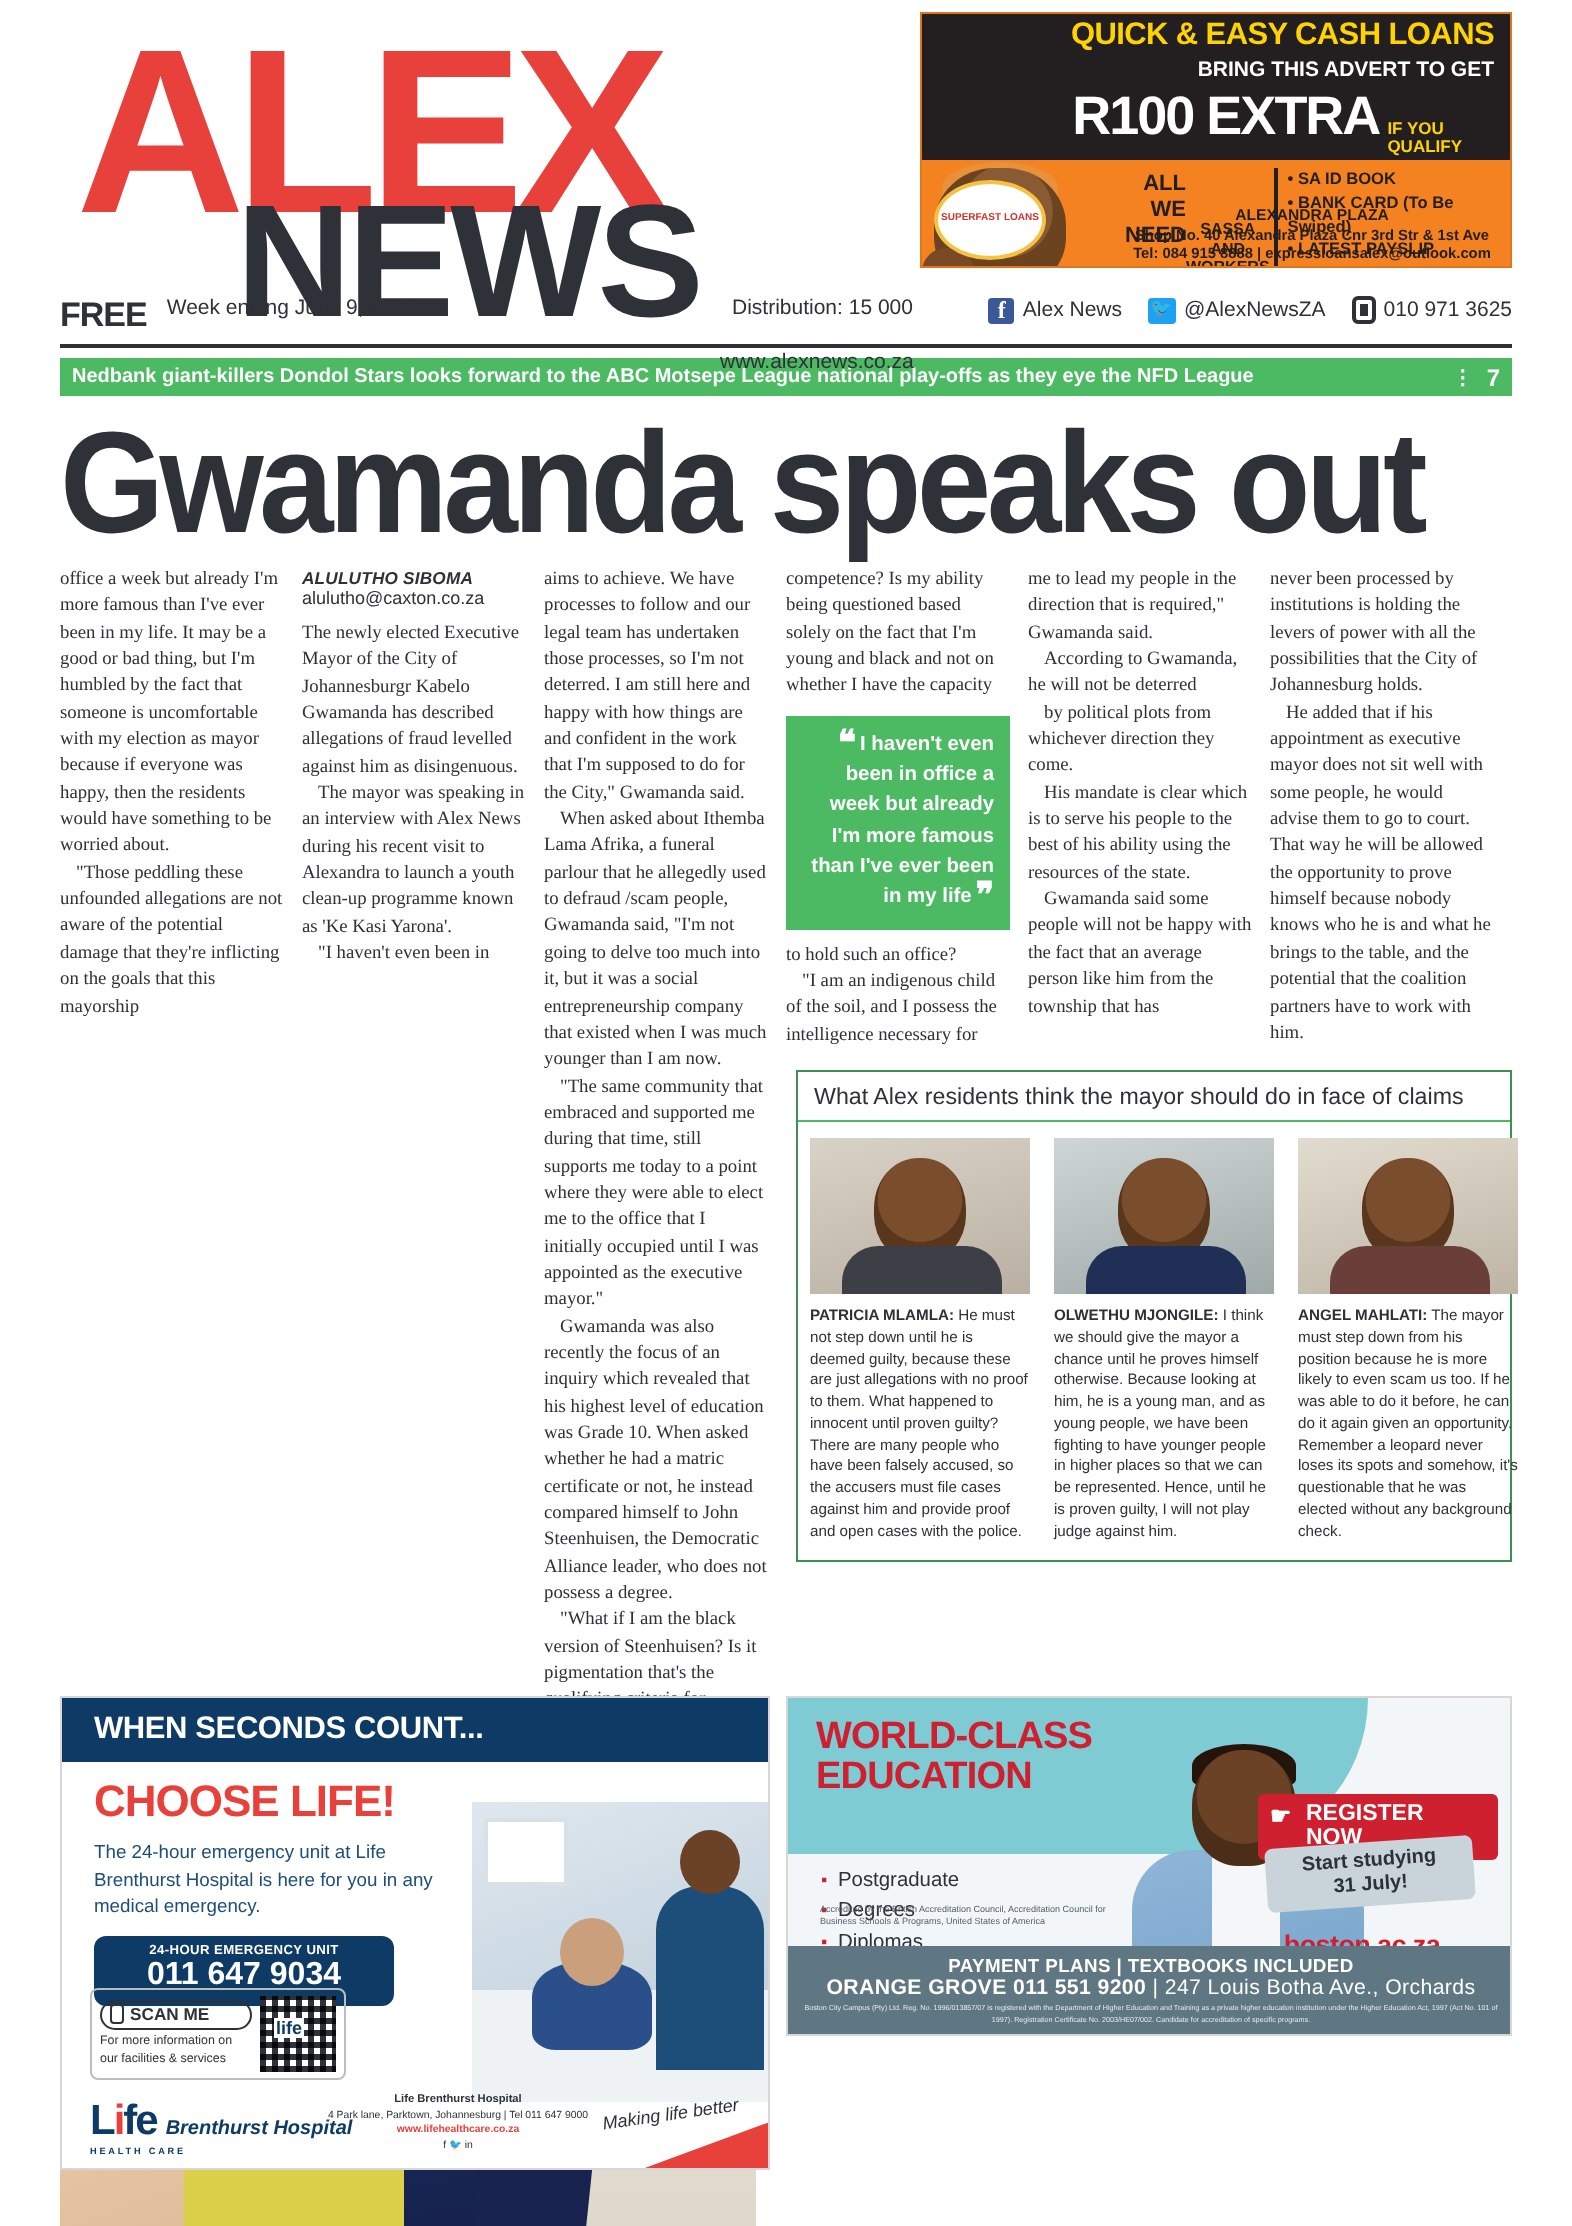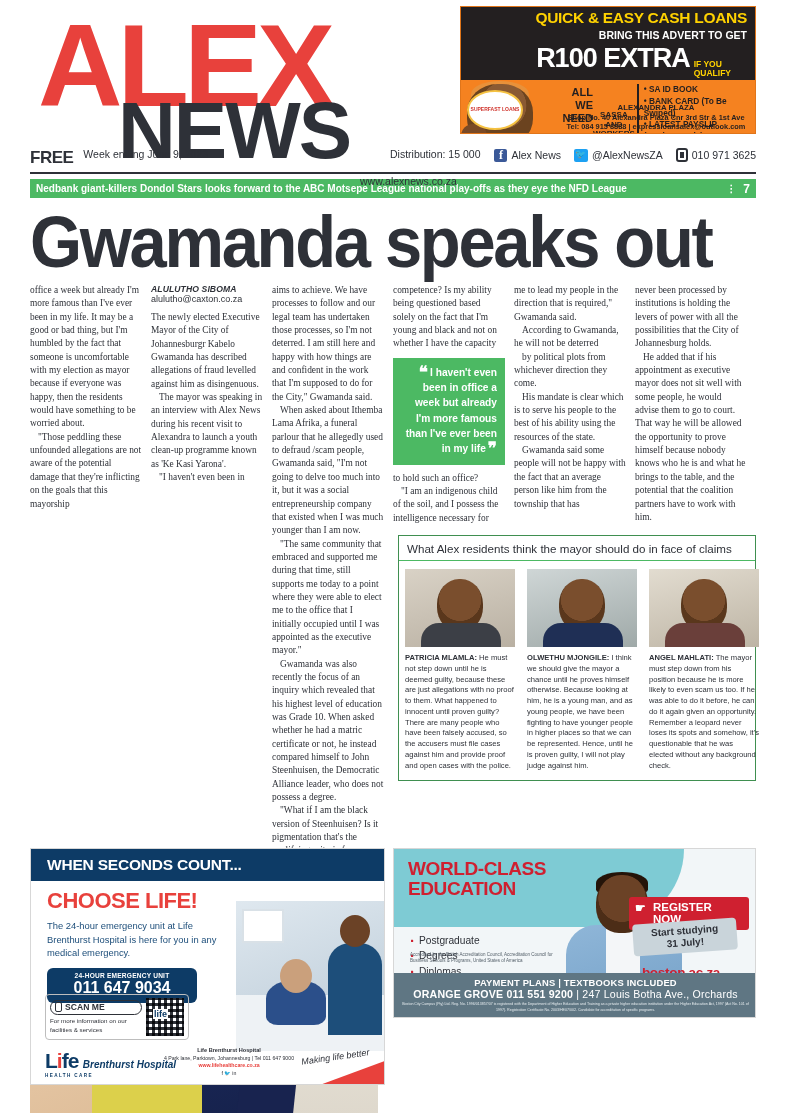--- a/index.html
+++ b/index.html
@@ -97,21 +97,21 @@
   }
   .loans-addr .a1 { font-size: 7.8px; }
 
   
   .inforow {
     position: relative; height: 26px; border-bottom: 2px solid #2e3138;
     display: flex; align-items: flex-start;
   }
   .free { font-weight: bold; font-size: 17px; color: #2e3138; letter-spacing: -0.5px; }
   .weekend { font-size: 10.5px; color: #2e3138; margin-left: 10px; }
-  .distribution { position: absolute; left: 360px; font-size: 10.5px; color: #2e3138; }
+  .distribution { position: absolute; left: 336px; font-size: 10.5px; color: #2e3138; }
   .social { position: absolute; right: 0; display: flex; align-items: center; gap: 5px; font-size: 10.5px; color: #2e3138; }
   .social .grp { display: flex; align-items: center; gap: 4px; margin-left: 8px; }
   .fb-ico { width: 13px; height: 13px; background: #3b5998; border-radius: 2px; position: relative; }
   .fb-ico::after { content: "f"; position: absolute; left: 4.5px; top: -1px; color: #fff; font-weight: bold; font-size: 12px; font-family: "Liberation Serif", serif; }
   .tw-ico { width: 14px; height: 13px; background: #1da1f2; border-radius: 2px; position: relative; }
   .tw-ico::after { content: "🐦"; position: absolute; left: 1px; top: 0px; font-size: 9px; }
   .ph-ico { width: 12px; height: 14px; border: 2px solid #2e3138; border-radius: 3px; position: relative; }
   .ph-ico::after { content: ""; position: absolute; left: 2px; top: 2px; width: 4px; height: 6px; background: #2e3138; }
 
   
@@ -283,21 +283,21 @@
     position: absolute; right: 0; top: 52px; width: 148px; height: 150px;
     background: linear-gradient(160deg,#dfe8ef 0%, #b9c9d6 100%);
   }
   .life-photo .bed { position: absolute; left: 0; bottom: 0; width: 148px; height: 56px; background: #eef2f5; }
   .life-photo .child { position: absolute; left: 30px; bottom: 26px; width: 60px; height: 44px; background: #2b4f8a; border-radius: 40% 40% 20% 20%; }
   .life-photo .chead { position: absolute; left: 44px; bottom: 58px; width: 32px; height: 34px; background: #caa07c; border-radius: 50%; }
   .life-photo .doc { position: absolute; right: 2px; bottom: 16px; width: 54px; height: 92px; background: #1d4e7a; border-radius: 22px 22px 0 0; }
   .life-photo .dhead { position: absolute; right: 14px; bottom: 104px; width: 30px; height: 32px; background: #6b4226; border-radius: 50%; }
   .life-photo .art { position: absolute; left: 6px; top: 8px; width: 42px; height: 34px; background: #ffffff; border: 2px solid #d9e1e7; }
   .life-scan {
-    position: absolute; left: 14px; bottom: 44px; width: 144px; height: 46px;
+    position: absolute; left: 14px; bottom: 44px; width: 128px; height: 46px;
     border: 1px solid #bdbdbd; border-radius: 4px; display: flex; align-items: center; gap: 4px; padding: 3px 4px;
   }
   .scan-pill {
     border: 1.5px solid #2e3138; border-radius: 12px; padding: 1px 6px 2px 4px;
     font-weight: bold; font-size: 8.6px; color: #2e3138; display: flex; align-items: center; gap: 3px;
   }
   .scan-phone { width: 7px; height: 10px; border: 1.4px solid #2e3138; border-radius: 2px; }
   .scan-sub { font-size: 6.2px; color: #2e3138; line-height: 1.3; margin-top: 2px; }
   .qr {
     width: 38px; height: 38px; flex: 0 0 38px;

